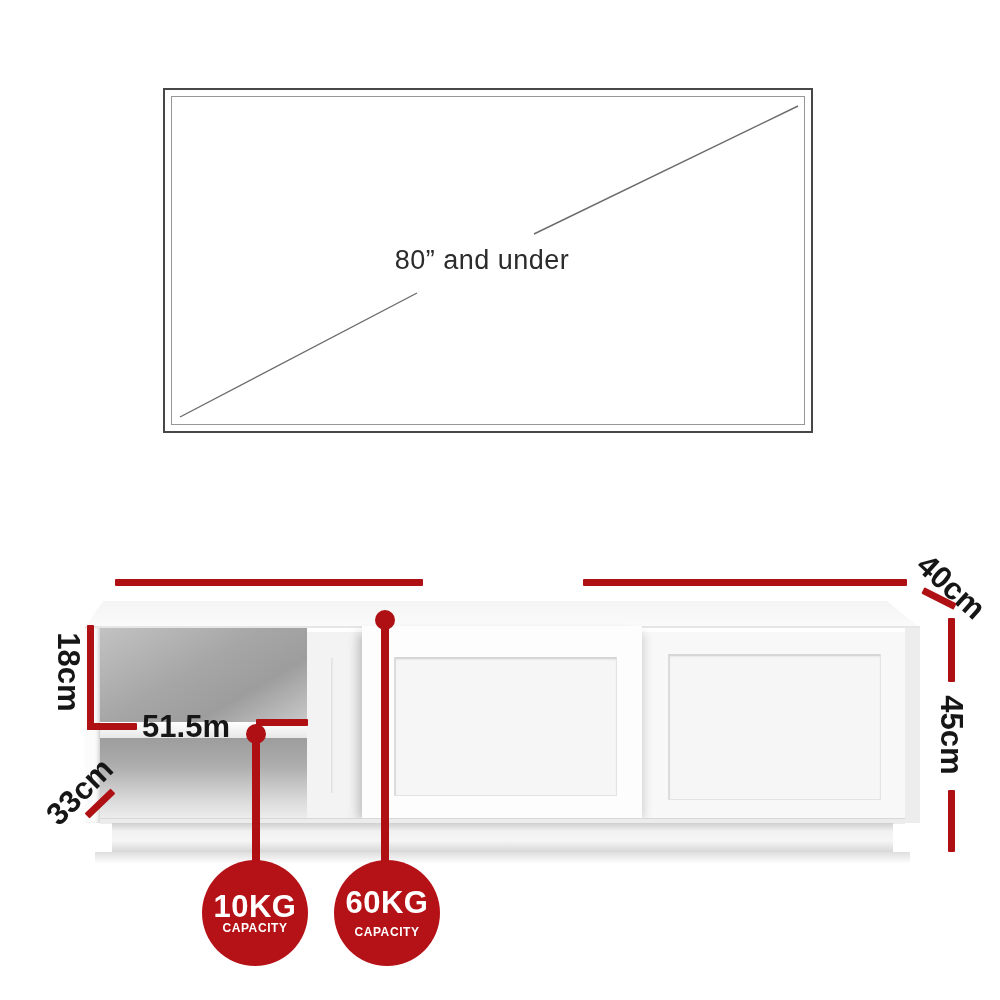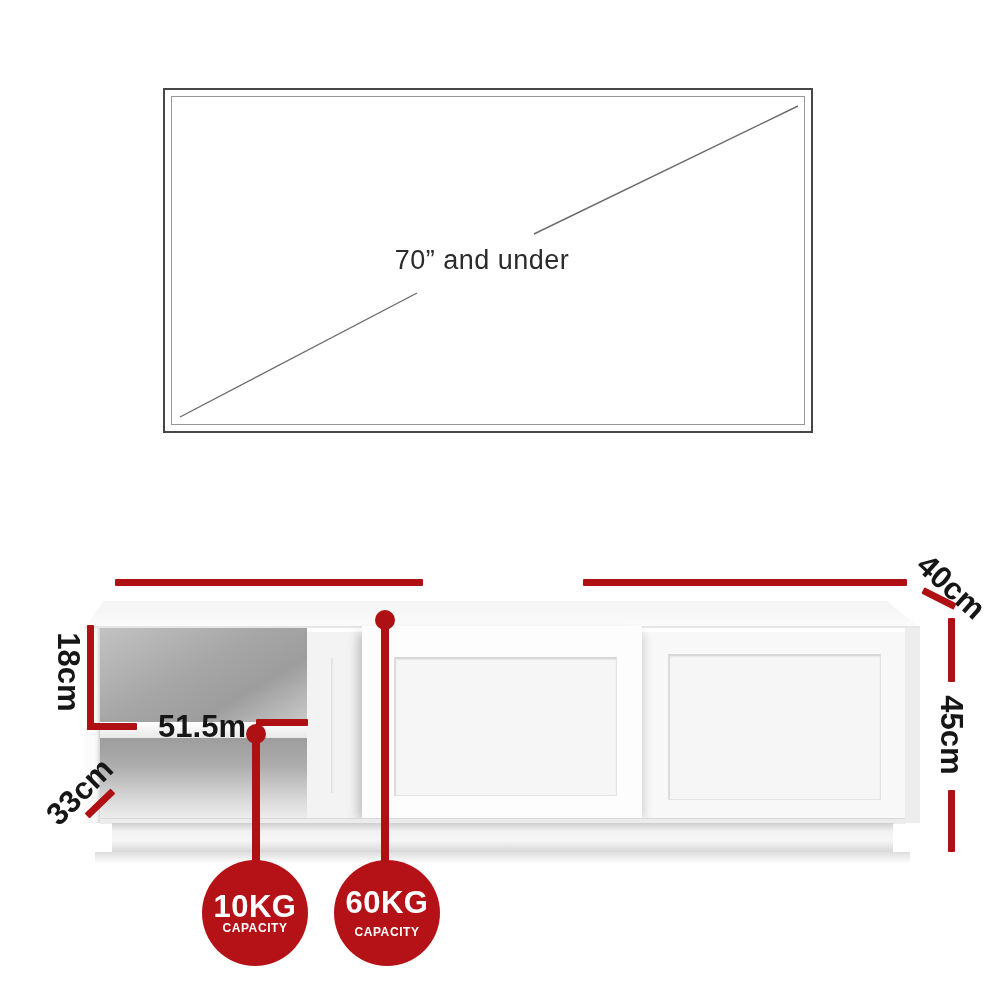--- a/index.html
+++ b/index.html
@@ -72,21 +72,21 @@
 <body>
 
 <div class="stage" style="--red: #ae1014; --badge-red: #b51218; --ink: #161616;">
 
   <div class="tv">
     <div class="tv-inner">
       <svg class="tv-svg" viewBox="0 0 632 327" preserveAspectRatio="none">
         <line x1="8" y1="320" x2="245" y2="196" stroke="#6b6b6b" stroke-width="1.4"></line>
         <line x1="362" y1="137" x2="626" y2="9" stroke="#6b6b6b" stroke-width="1.4"></line>
       </svg>
-      <div class="tv-label">70” and under</div>
+      <div class="tv-label">80” and under</div>
     </div>
   </div>
 
   <div class="cabinet">
     <div class="cab-top"></div>
     <div class="cab-top-edge"></div>
     <div class="cab-left-wall"></div>
     <div class="comp-top"></div>
     <div class="shelf"></div>
     <div class="comp-bottom"></div>
@@ -112,21 +112,21 @@
   <div class="dim-diag" style="left:921px;top:595px;width:36px;transform:rotate(27deg);"></div>
 
   <div class="dim-v" style="left:948px;top:618px;height:64px;"></div>
   <div class="dim-label" style="left:901px;top:712px;width:100px;height:46px;line-height:46px;transform:rotate(90deg);">45cm</div>
   <div class="dim-v" style="left:948px;top:790px;height:62px;"></div>
 
   <div class="dim-label" style="left:18px;top:649px;width:100px;height:46px;line-height:46px;transform:rotate(90deg);">18cm</div>
   <div class="dim-v" style="left:87px;top:625px;height:105px;"></div>
   <div class="dim-h" style="left:87px;top:723px;width:50px;"></div>
 
-  <div class="dim-label" style="left:142px;top:707px;width:120px;height:40px;line-height:40px;">51.5m</div>
+  <div class="dim-label" style="left:126px;top:707px;width:120px;height:40px;line-height:40px;">51.5m</div>
   <div class="dim-h" style="left:256px;top:719px;width:52px;"></div>
 
   <div class="dim-label" style="left:20px;top:769px;width:120px;height:46px;line-height:46px;transform:rotate(-45deg);">33cm</div>
   <div class="dim-diag" style="left:82px;top:800px;width:36px;transform:rotate(-44deg);"></div>
 
   <div class="stem" style="left:252px;top:734px;height:128px;"></div>
   <div class="dot" style="left:246px;top:724px;"></div>
   <div class="stem" style="left:381px;top:620px;height:242px;"></div>
   <div class="dot" style="left:375px;top:610px;"></div>
 

